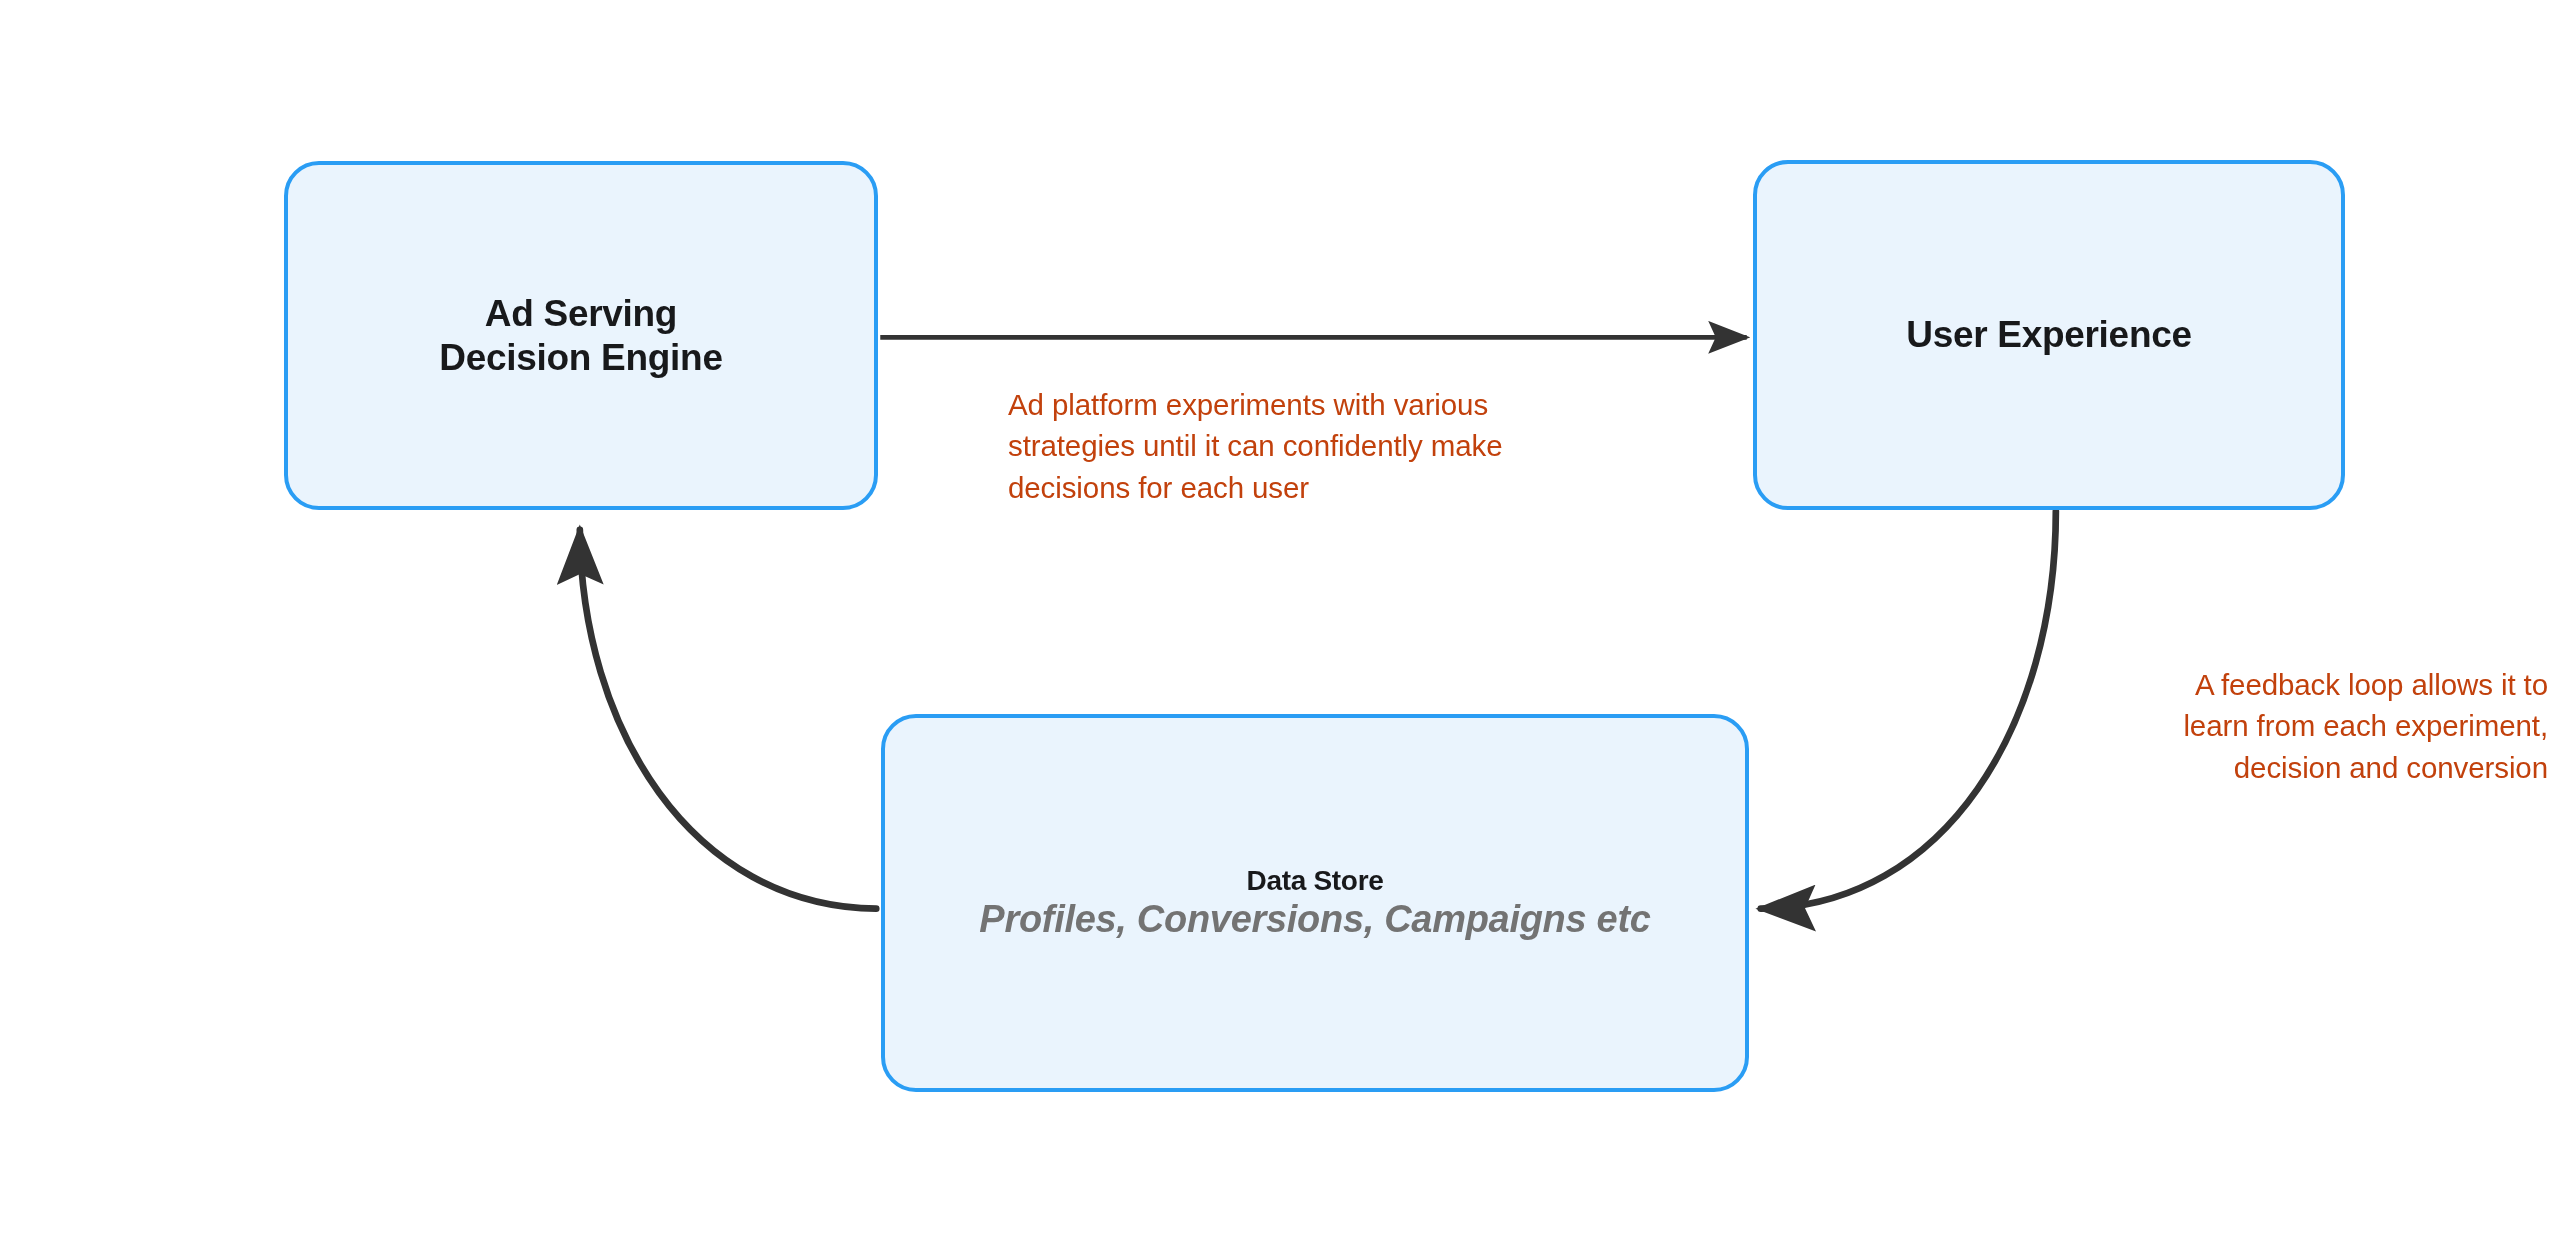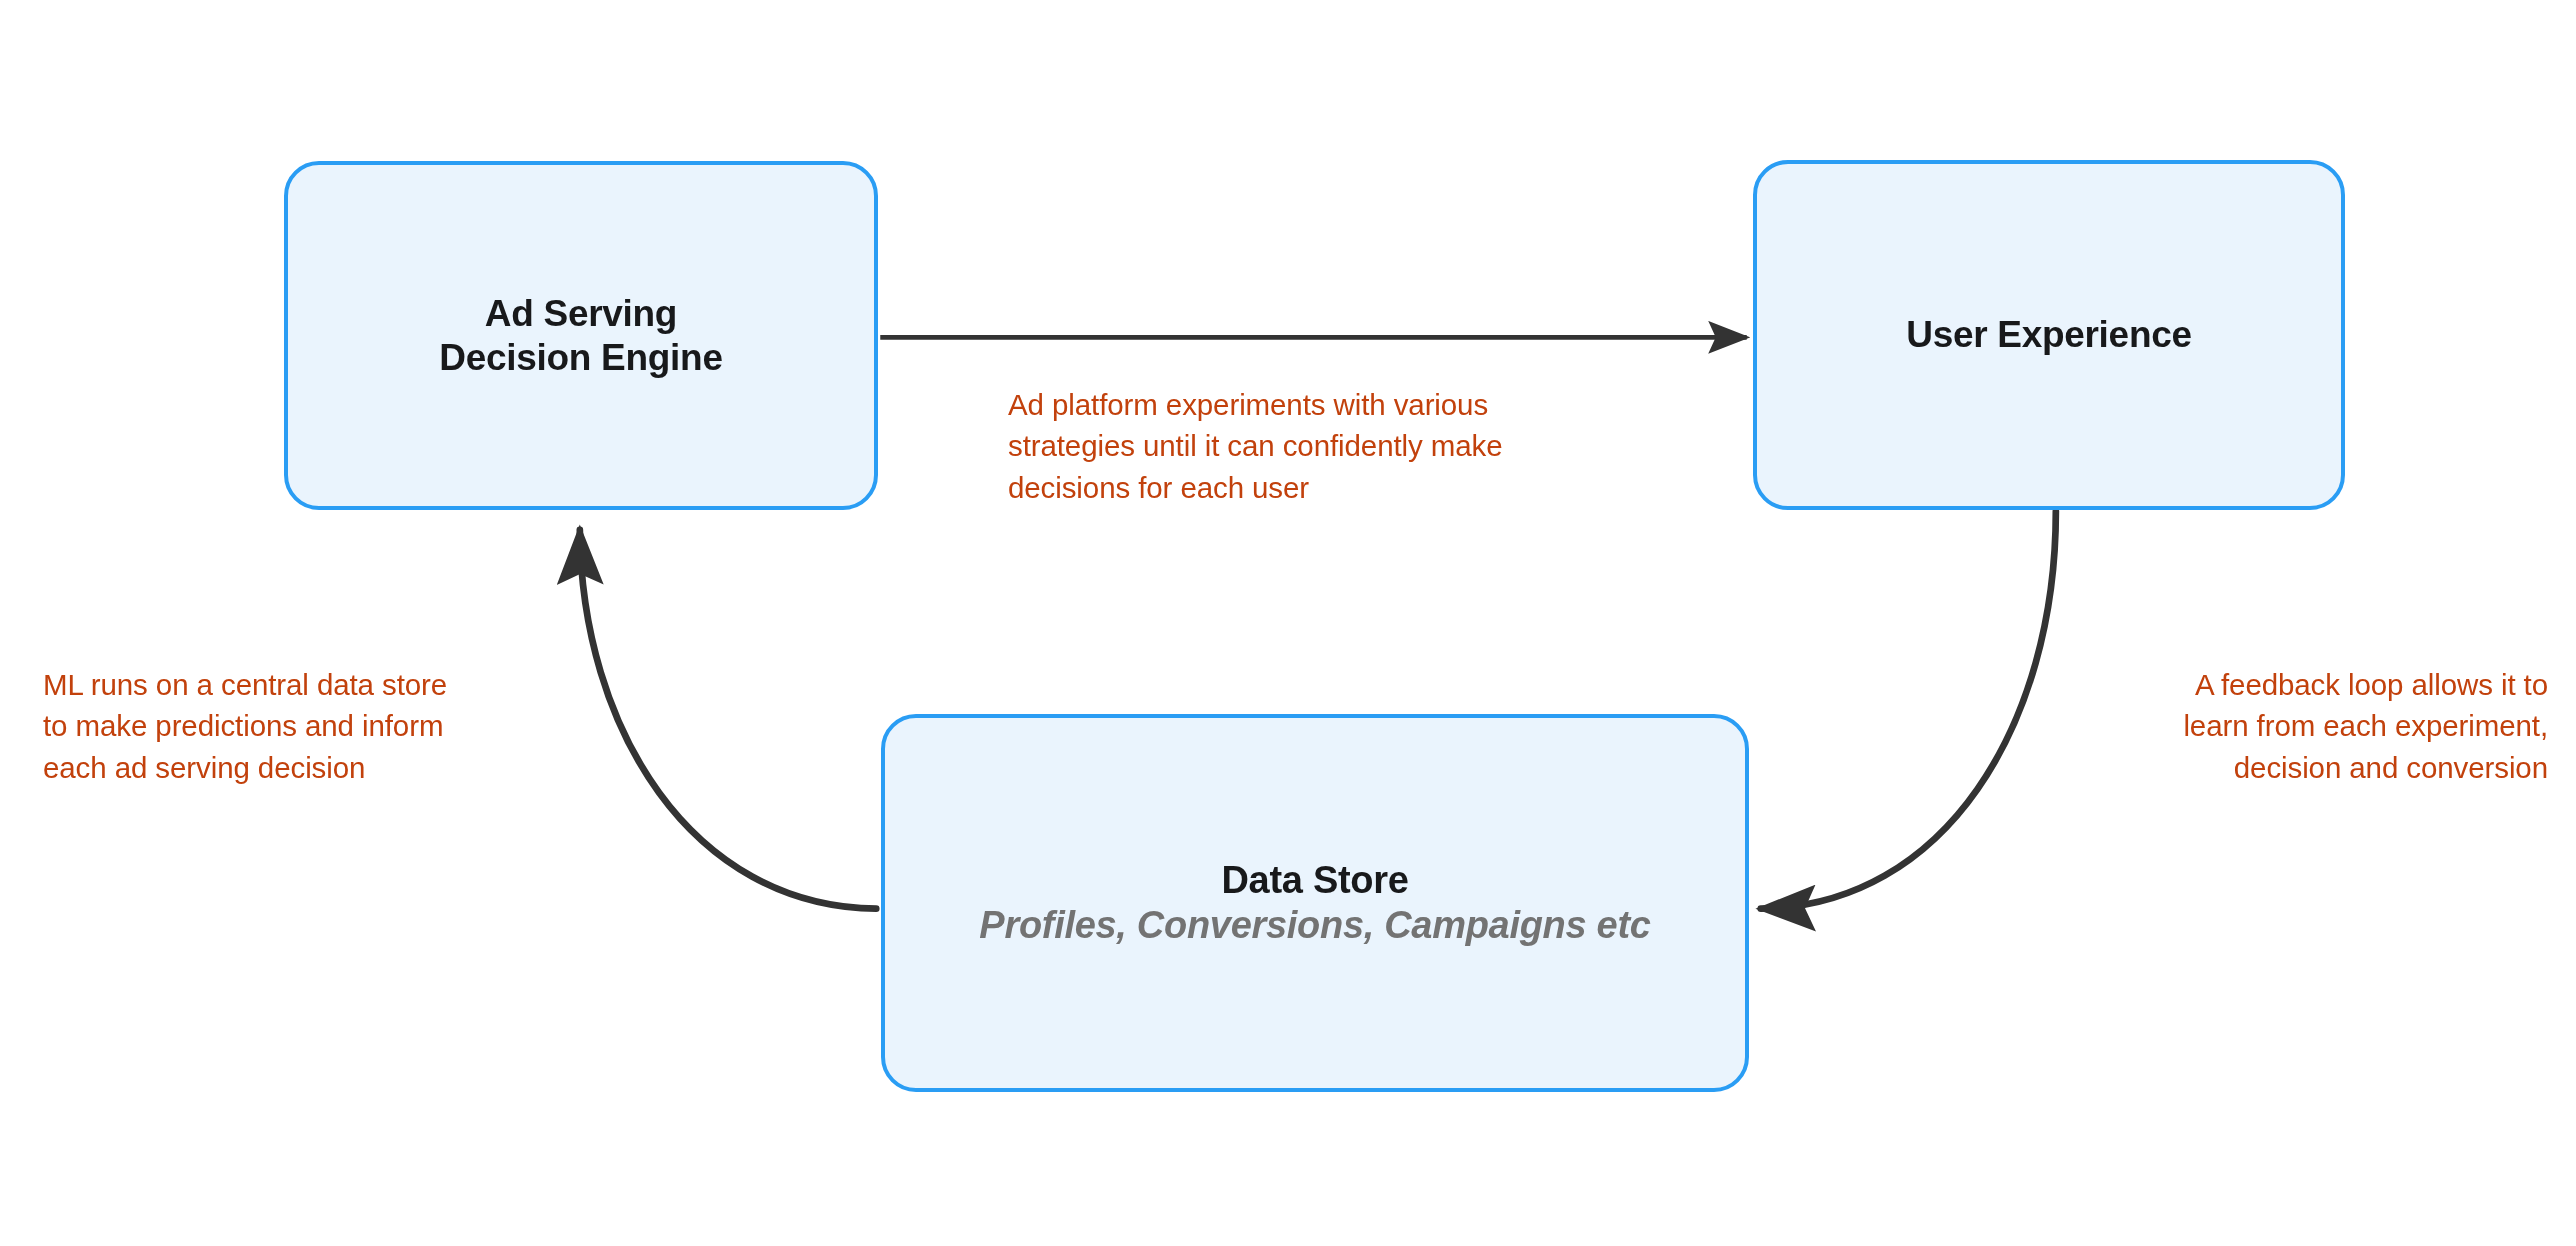--- a/index.html
+++ b/index.html
@@ -70,21 +70,21 @@
     height: 350px;
   }
   #node-user-experience .node-title { font-size: 37px; }
 
   #node-data-store {
     left: 881px;
     top: 714px;
     width: 868px;
     height: 378px;
   }
-  #node-data-store .node-title { font-size: 38px; }
+  #node-data-store .node-title { font-size: 28px; }
   #node-data-store .node-subtitle { font-size: 38px; }
 
   
   .edge-label {
     position: absolute;
     color: #c2410c;
     font-size: 29.5px;
     line-height: 1.40;
     letter-spacing: -0.1px;
     white-space: pre-line;
@@ -142,18 +142,15 @@
   </div>
 
   <div class="edge-label" id="edge-label-experiments" style="white-space: pre-line;">Ad platform experiments with various
 strategies until it can confidently make
 decisions for each user</div>
 
   <div class="edge-label" id="edge-label-feedback" style="white-space: pre-line;">A feedback loop allows it to
 learn from each experiment,
 decision and conversion</div>
 
-  <div class="edge-label" id="edge-label-ml" style="white-space: pre-line;">ML runs on a central data store
-to make predictions and inform
-each ad serving decision</div>
 
 </div>
 
 
 </body></html>

